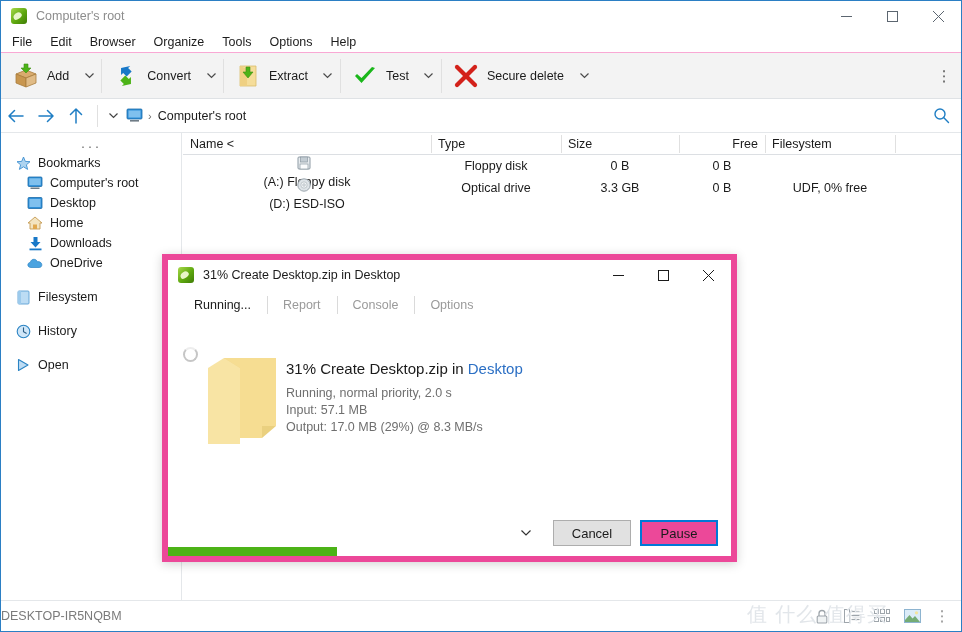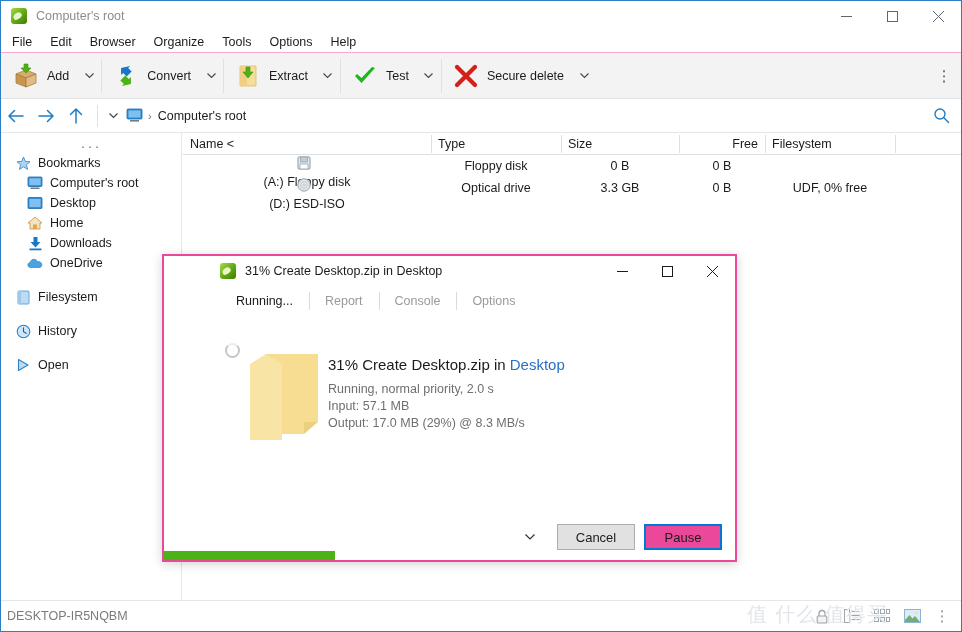--- a/index.html
+++ b/index.html
@@ -112,36 +112,35 @@
   .c-fs   { width:130px; }
   .c-last { width:64px; }
   .fl-ico { width:16px;height:16px;margin-right:7px;flex:0 0 16px;display:flex;align-items:center;justify-content:center;}
 
   
   .statusbar {
     position:absolute; left:0; bottom:0; width:960px; height:31px;
     background:#ffffff; border-top:1px solid #e4e7ea;
     display:flex; align-items:center;
   }
-  .st-text { margin-left:6px; font-size:12.5px; color:#7b7b7b; }
+  .st-text { margin-left:0; font-size:12.5px; color:#7b7b7b; }
   .st-icons { margin-left:auto; display:flex; align-items:center; gap:12px; padding-right:10px; }
   .st-ico { width:18px;height:18px;display:flex;align-items:center;justify-content:center; opacity:.85;}
   .watermark{
     position:absolute; right:24px; bottom:4px; width:190px; height:26px;
     color:#e2e6ea; font-size:20px; letter-spacing:1px; white-space:nowrap;
     font-family:"DejaVu Sans", sans-serif;
     pointer-events:none; user-select:none;
   }
 
   
   .dialog {
     position:absolute; left:161px; top:253px; width:575px; height:308px;
-    background:#ffffff; border:2px solid #ec4899;
+    background:#ffffff; border:6px solid #ec4899;
     box-shadow:0 2px 10px rgba(0,0,0,.18);
-    padding-left:46px;
   }
   .dlg-title { height:30px; display:flex; align-items:center; }
   .dlg-ico { width:16px;height:16px;margin-left:10px; }
   .dlg-title-text { margin-left:9px; font-size:12.5px; color:#1b1b1b; }
   .dlg-wbtns { margin-left:auto; display:flex; }
   .dlg-wbtn { width:45px;height:30px;display:flex;align-items:center;justify-content:center;color:#1b1b1b; }
   .dlg-tabs { display:flex; align-items:center; height:30px; padding-left:10px; }
   .dlg-tab {
     font-size:12.5px; padding:0 16px; color:#9a9a9a; height:20px; line-height:20px;
     position:relative;

